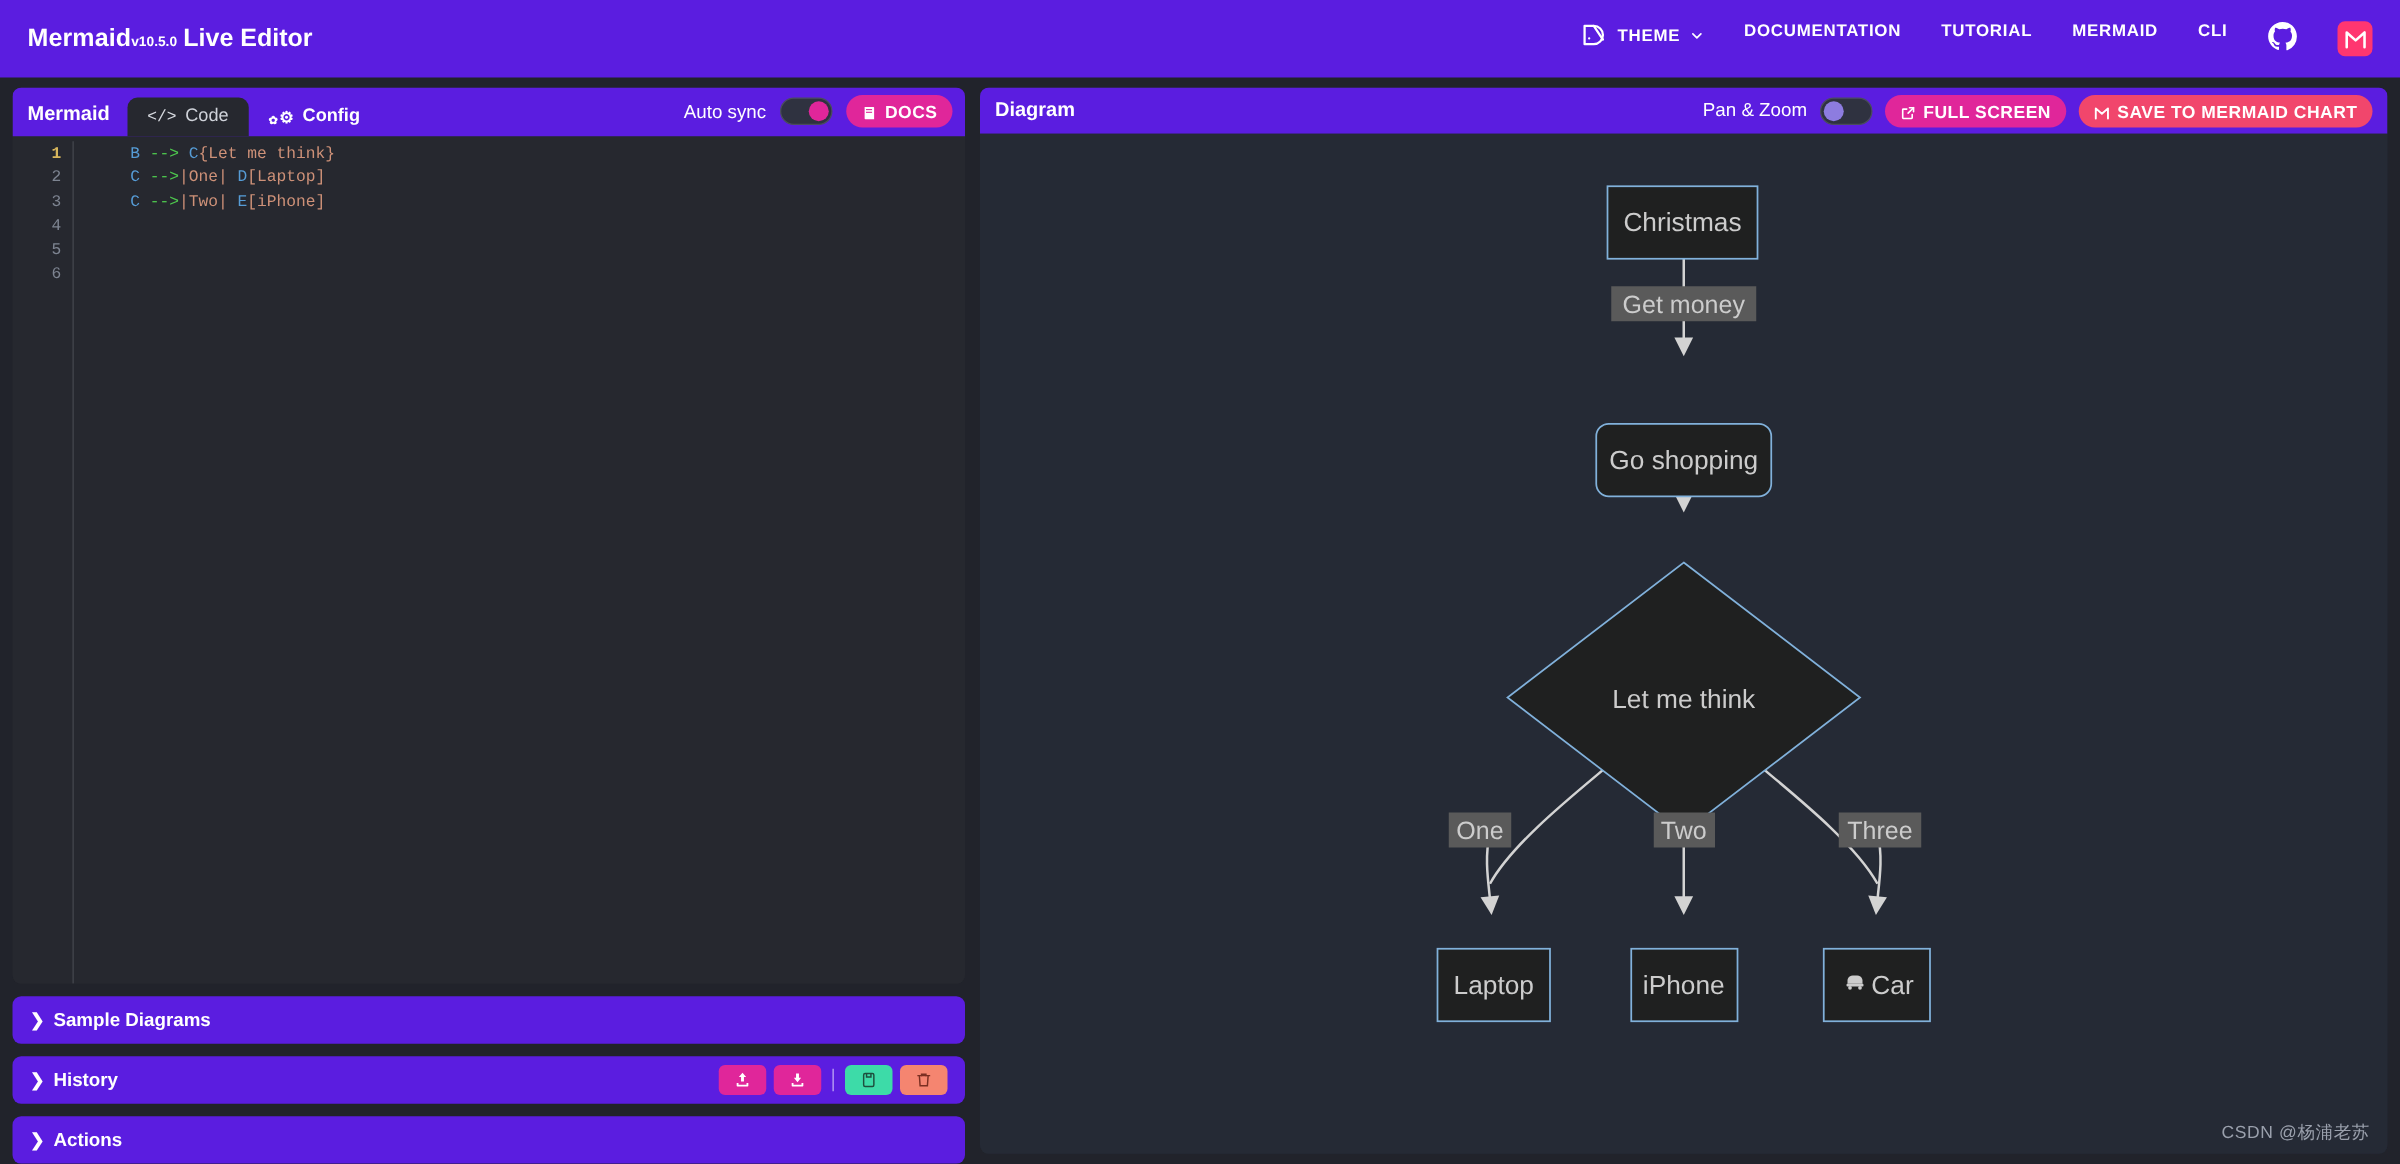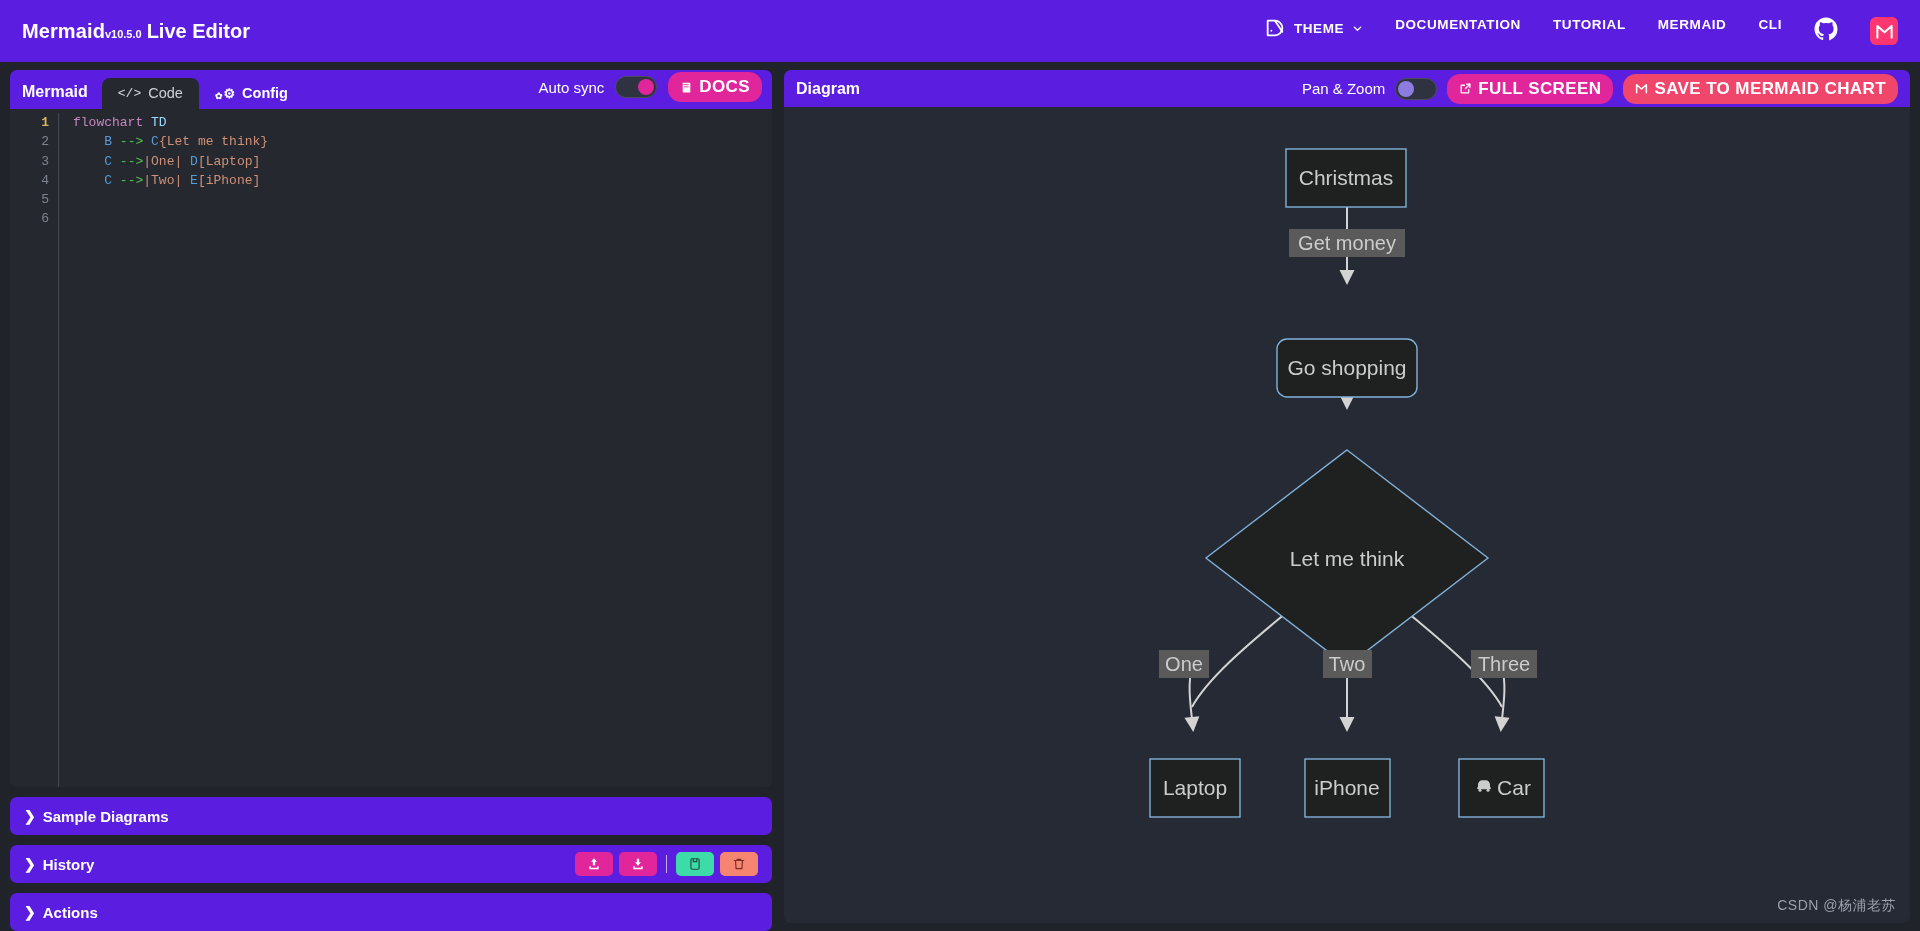--- a/index.html
+++ b/index.html
@@ -86,23 +86,23 @@
     border: 1px solid #4a4d5c;
   }
   .toggle .knob {
     position: absolute; top: 2px; width: 16px; height: 16px;
     border-radius: 50%; transition: none;
   }
   .toggle.on .knob { right: 2px; background: #e0269a; }
   .toggle.off .knob { left: 2px; background: #8d7ce0; }
 
   .pill {
-    display: flex; align-items: center; gap: 6px;
+    display: flex; align-items: flex-end; gap: 6px;
     border-radius: 13px; padding: 5px 12px;
-    font-size: 17px; font-weight: bold; letter-spacing: .4px;
+    font-size: 14px; font-weight: bold; letter-spacing: .4px;
     color: #fff; cursor: pointer; white-space: nowrap;
   }
   .pill.docs { background: #e0269a; }
   .pill.fullscreen { background: #e0269a; }
   .pill.savechart { background: #f1466c; }
   .pill svg { width: 13px; height: 13px; display:block; }
 
   
   .code-wrap {
     flex: 1; display: flex; background: #26282f;
@@ -257,21 +257,20 @@
         <div class="gutter">
           <div class="cur">1</div>
           <div>2</div>
           <div>3</div>
           <div>4</div>
           <div>5</div>
           <div>6</div>
         </div>
         <div class="code-sep"></div>
         <div class="code-lines">
-          <div><span class="k-key">flowchart</span> <span class="k-dir">TD</span></div>
           <div>    <span class="k-id">B</span> <span class="k-arr">--&gt;</span> <span class="k-id">C</span><span class="k-txt">{Let me think}</span></div>
           <div>    <span class="k-id">C</span> <span class="k-arr">--&gt;</span><span class="k-pipe">|One|</span> <span class="k-id">D</span><span class="k-br">[Laptop]</span></div>
           <div>    <span class="k-id">C</span> <span class="k-arr">--&gt;</span><span class="k-pipe">|Two|</span> <span class="k-id">E</span><span class="k-br">[iPhone]</span></div>
         </div>
       </div>
     </div>
 
     <div class="acc">
       <span class="chevr">❯</span>
       <span class="acc-lbl">Sample Diagrams</span>

